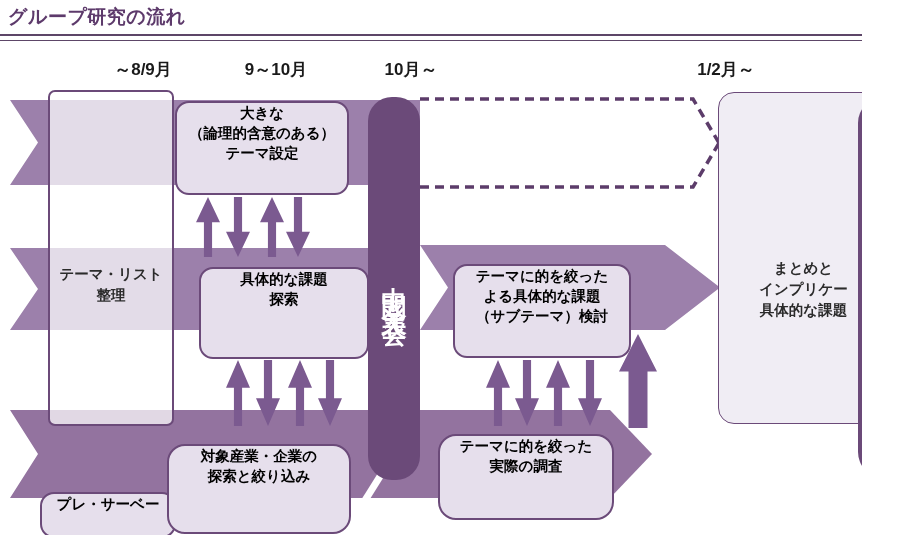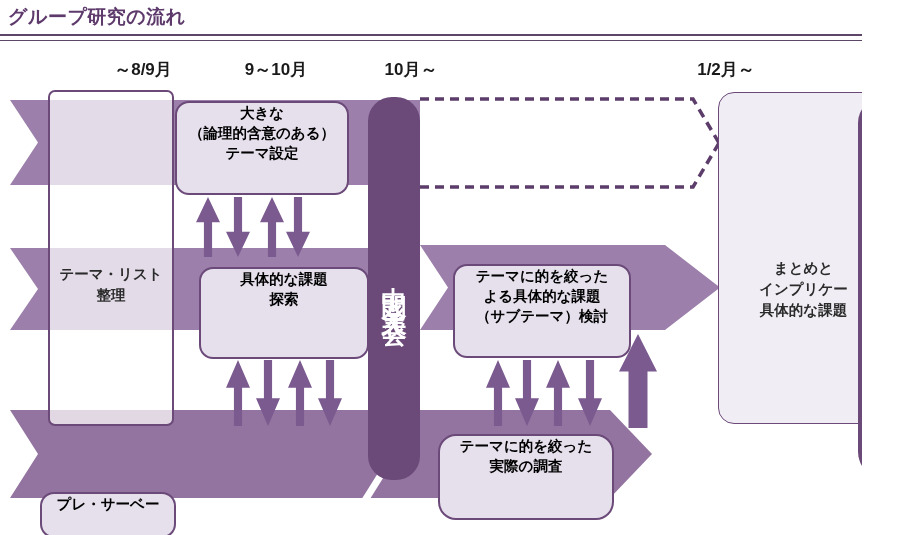--- a/index.html
+++ b/index.html
@@ -97,20 +97,24 @@
 
   <div class="abs box" style="left:199px;top:267px;width:166px;height:88px">
     <span class="line">具体的な課題</span>
     <span class="line">探索</span>
   </div>
 
   <div class="abs box" style="left:40px;top:492px;width:132px;height:42px">
     <span class="line">プレ・サーベー</span>
   </div>
 
+  <div class="abs box" style="left:167px;top:444px;width:180px;height:86px;border-radius:18px">
+    <span class="line">対象産業・企業の</span>
+    <span class="line">探索と絞り込み</span>
+  </div>
 
   <div class="abs box" style="left:453px;top:264px;width:174px;height:90px">
     <span class="line">テーマに的を絞った</span>
     <span class="line">よる具体的な課題</span>
     <span class="line">（サブテーマ）検討</span>
   </div>
 
   <div class="abs box" style="left:438px;top:434px;width:172px;height:82px;border-radius:18px">
     <span class="line">テーマに的を絞った</span>
     <span class="line">実際の調査</span>

